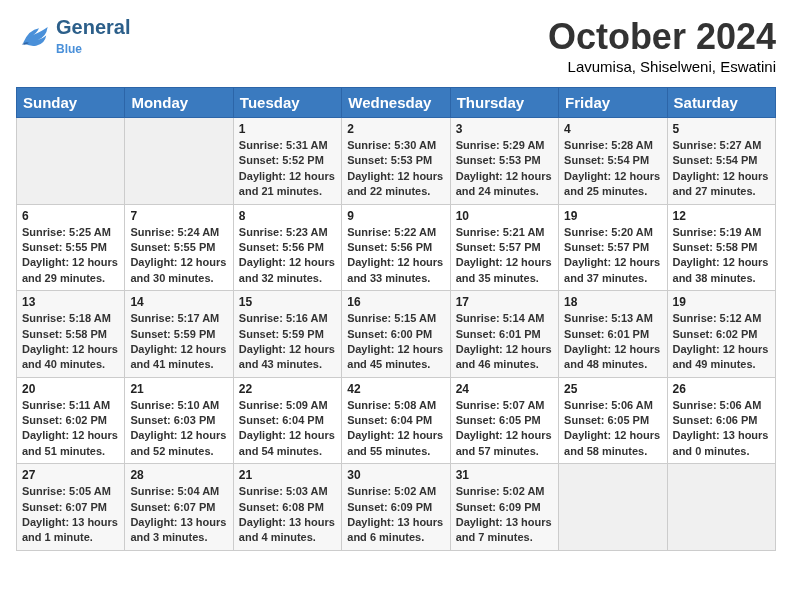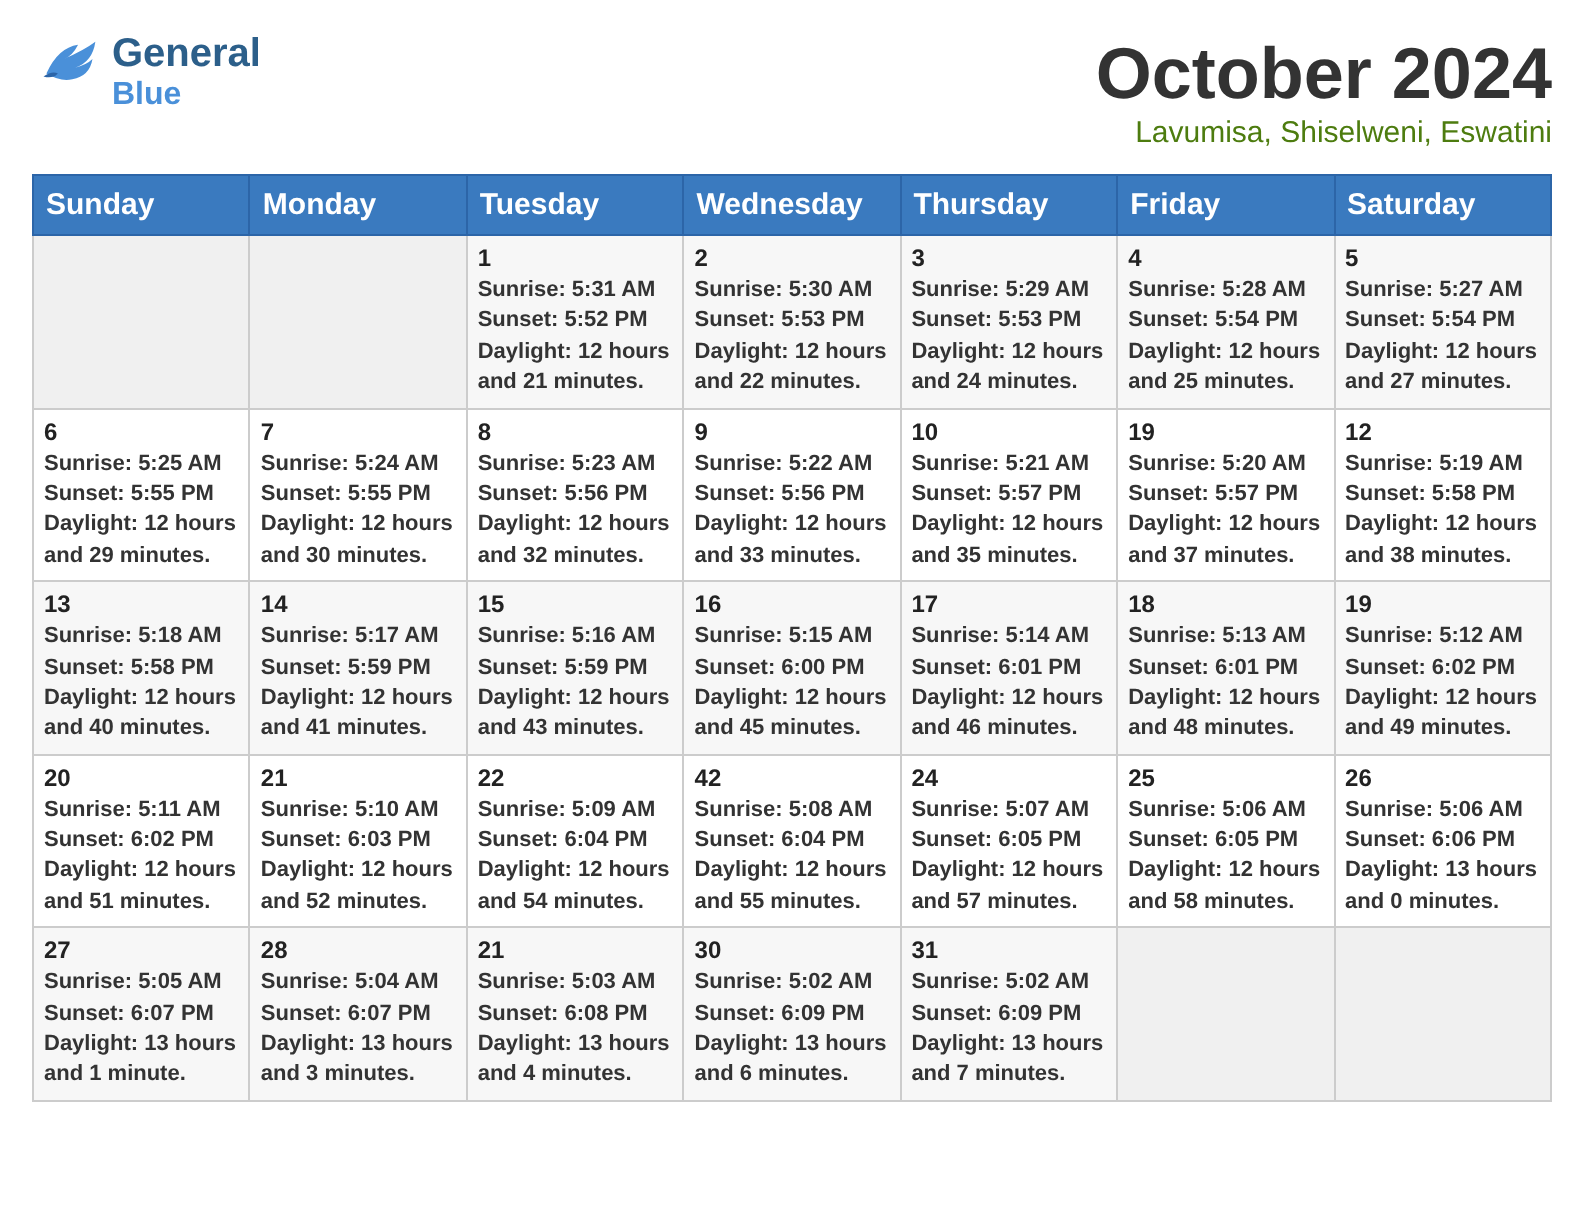--- a/index.html
+++ b/index.html
@@ -16,39 +16,39 @@
       align-items: flex-start;
       margin-bottom: 12px;
     }
     .logo {
       display: flex;
       flex-direction: column;
       align-items: flex-start;
     }
     .logo-wrapper {
       display: flex;
-      align-items: flex-start;
+      align-items: center;
       gap: 4px;
     }
     .logo-bird {
       width: 36px;
       height: 30px;
     }
     .title-section {
       text-align: right;
       margin-left: 28px;
     }
     .month-title {
       font-size: 36px;
       font-weight: bold;
       color: #333;
     }
     .subtitle {
       font-size: 15px;
-      color: #4d7c0f;
+      color: #000000;
     }
     .calendar {
       width: 100%;
       border-collapse: collapse;
       font-size: 11px;
     }
     .calendar thead tr th {
       background-color: #3a7abf;
       color: #fff;
       text-align: left;
@@ -97,21 +97,21 @@
     <div class="logo-wrapper">
       <svg class="logo-bird" viewBox="0 0 50 40">
         <path d="M10,28 Q18,10 32,8 Q28,16 22,18 Q36,12 44,6 Q42,20 30,24 Q38,22 42,18 Q40,30 28,32 Q20,34 10,28Z" fill="#4a90d9"></path>
         <path d="M8,30 Q14,26 18,28 Q14,32 8,30Z" fill="#2c65a8"></path>
       </svg>
       <div>
         <div style="display:flex; align-items:baseline; gap:0px;">
           <span style="font-size:20px; font-weight:bold; color:#2c5f8a;">General</span>
         </div>
         <div>
-          <span style="font-size:16px; font-weight:bold; color:#4a90d9;">Blue</span>
+          <span style="font-size:12px; font-weight:bold; color:#4a90d9;">Blue</span>
         </div>
       </div>
     </div>
   </div>
   <div class="title-section">
     <div class="month-title">October 2024</div>
     <div class="subtitle">Lavumisa, Shiselweni, Eswatini</div>
   </div>
 </div>
 

